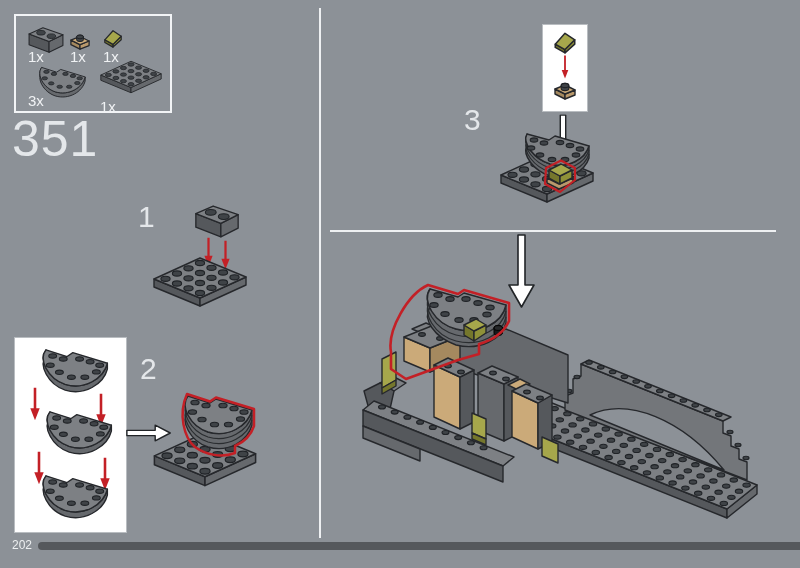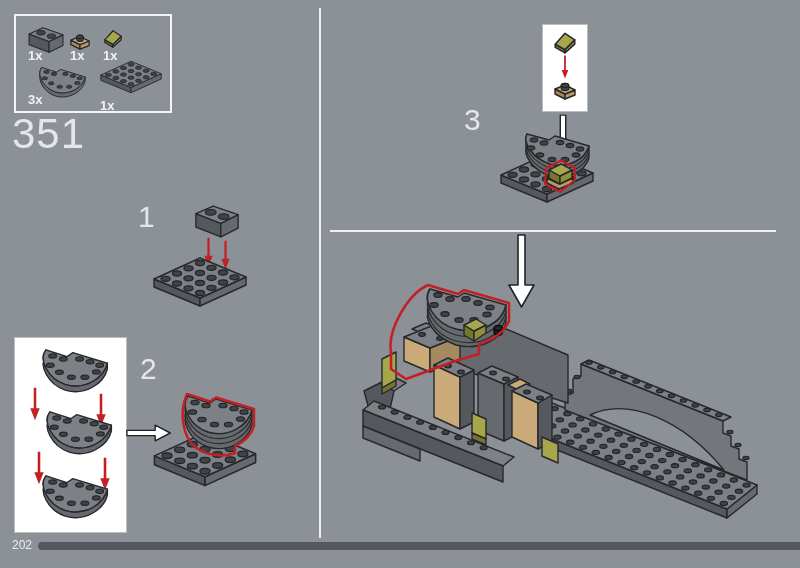--- a/index.html
+++ b/index.html
@@ -1,21 +1,21 @@
 <!DOCTYPE html>
 <html><head>
 <meta charset="utf-8">
 <style>
   html,body{margin:0;padding:0;background:#8c9197;}
   .page{position:relative;width:800px;height:568px;background:#8c9197;overflow:hidden;
         font-family:"Liberation Sans",sans-serif;}
   .abs{position:absolute;}
-  .bignum{position:absolute;color:#e4e7ea;font-size:42px;letter-spacing:1px;}
+  .bignum{position:absolute;color:#e4e7ea;font-size:50px;letter-spacing:1px;}
   .subnum{position:absolute;color:#e4e7ea;font-size:30px;}
-  .qty{position:absolute;color:#f0f2f4;font-size:13px;font-weight:bold;}
+  .qty{position:absolute;color:#f0f2f4;font-size:15px;font-weight:normal;}
   .partsbox{position:absolute;left:14px;top:14px;width:158px;height:99px;
             border:2px solid #f2f4f6;box-sizing:border-box;}
   .whitebox{position:absolute;background:#ffffff;border:1px solid #b9bdc1;box-sizing:border-box;}
   .vdiv{position:absolute;left:319px;top:8px;width:2px;height:530px;background:#eef0f2;}
   .hdiv{position:absolute;left:330px;top:230px;width:446px;height:2px;background:#eef0f2;}
   .pagenum{position:absolute;left:12px;top:538px;color:#edeff1;font-size:12px;font-weight:normal;}
   .pbar{position:absolute;left:38px;top:542px;width:762px;height:8px;background:#55585c;
         border-radius:4px 0 0 4px;}
   
   .f-top{fill:#7d8084;} .f-side{fill:#66696d;} .f-front{fill:#55585c;} .f-arch{fill:#73767a;}

